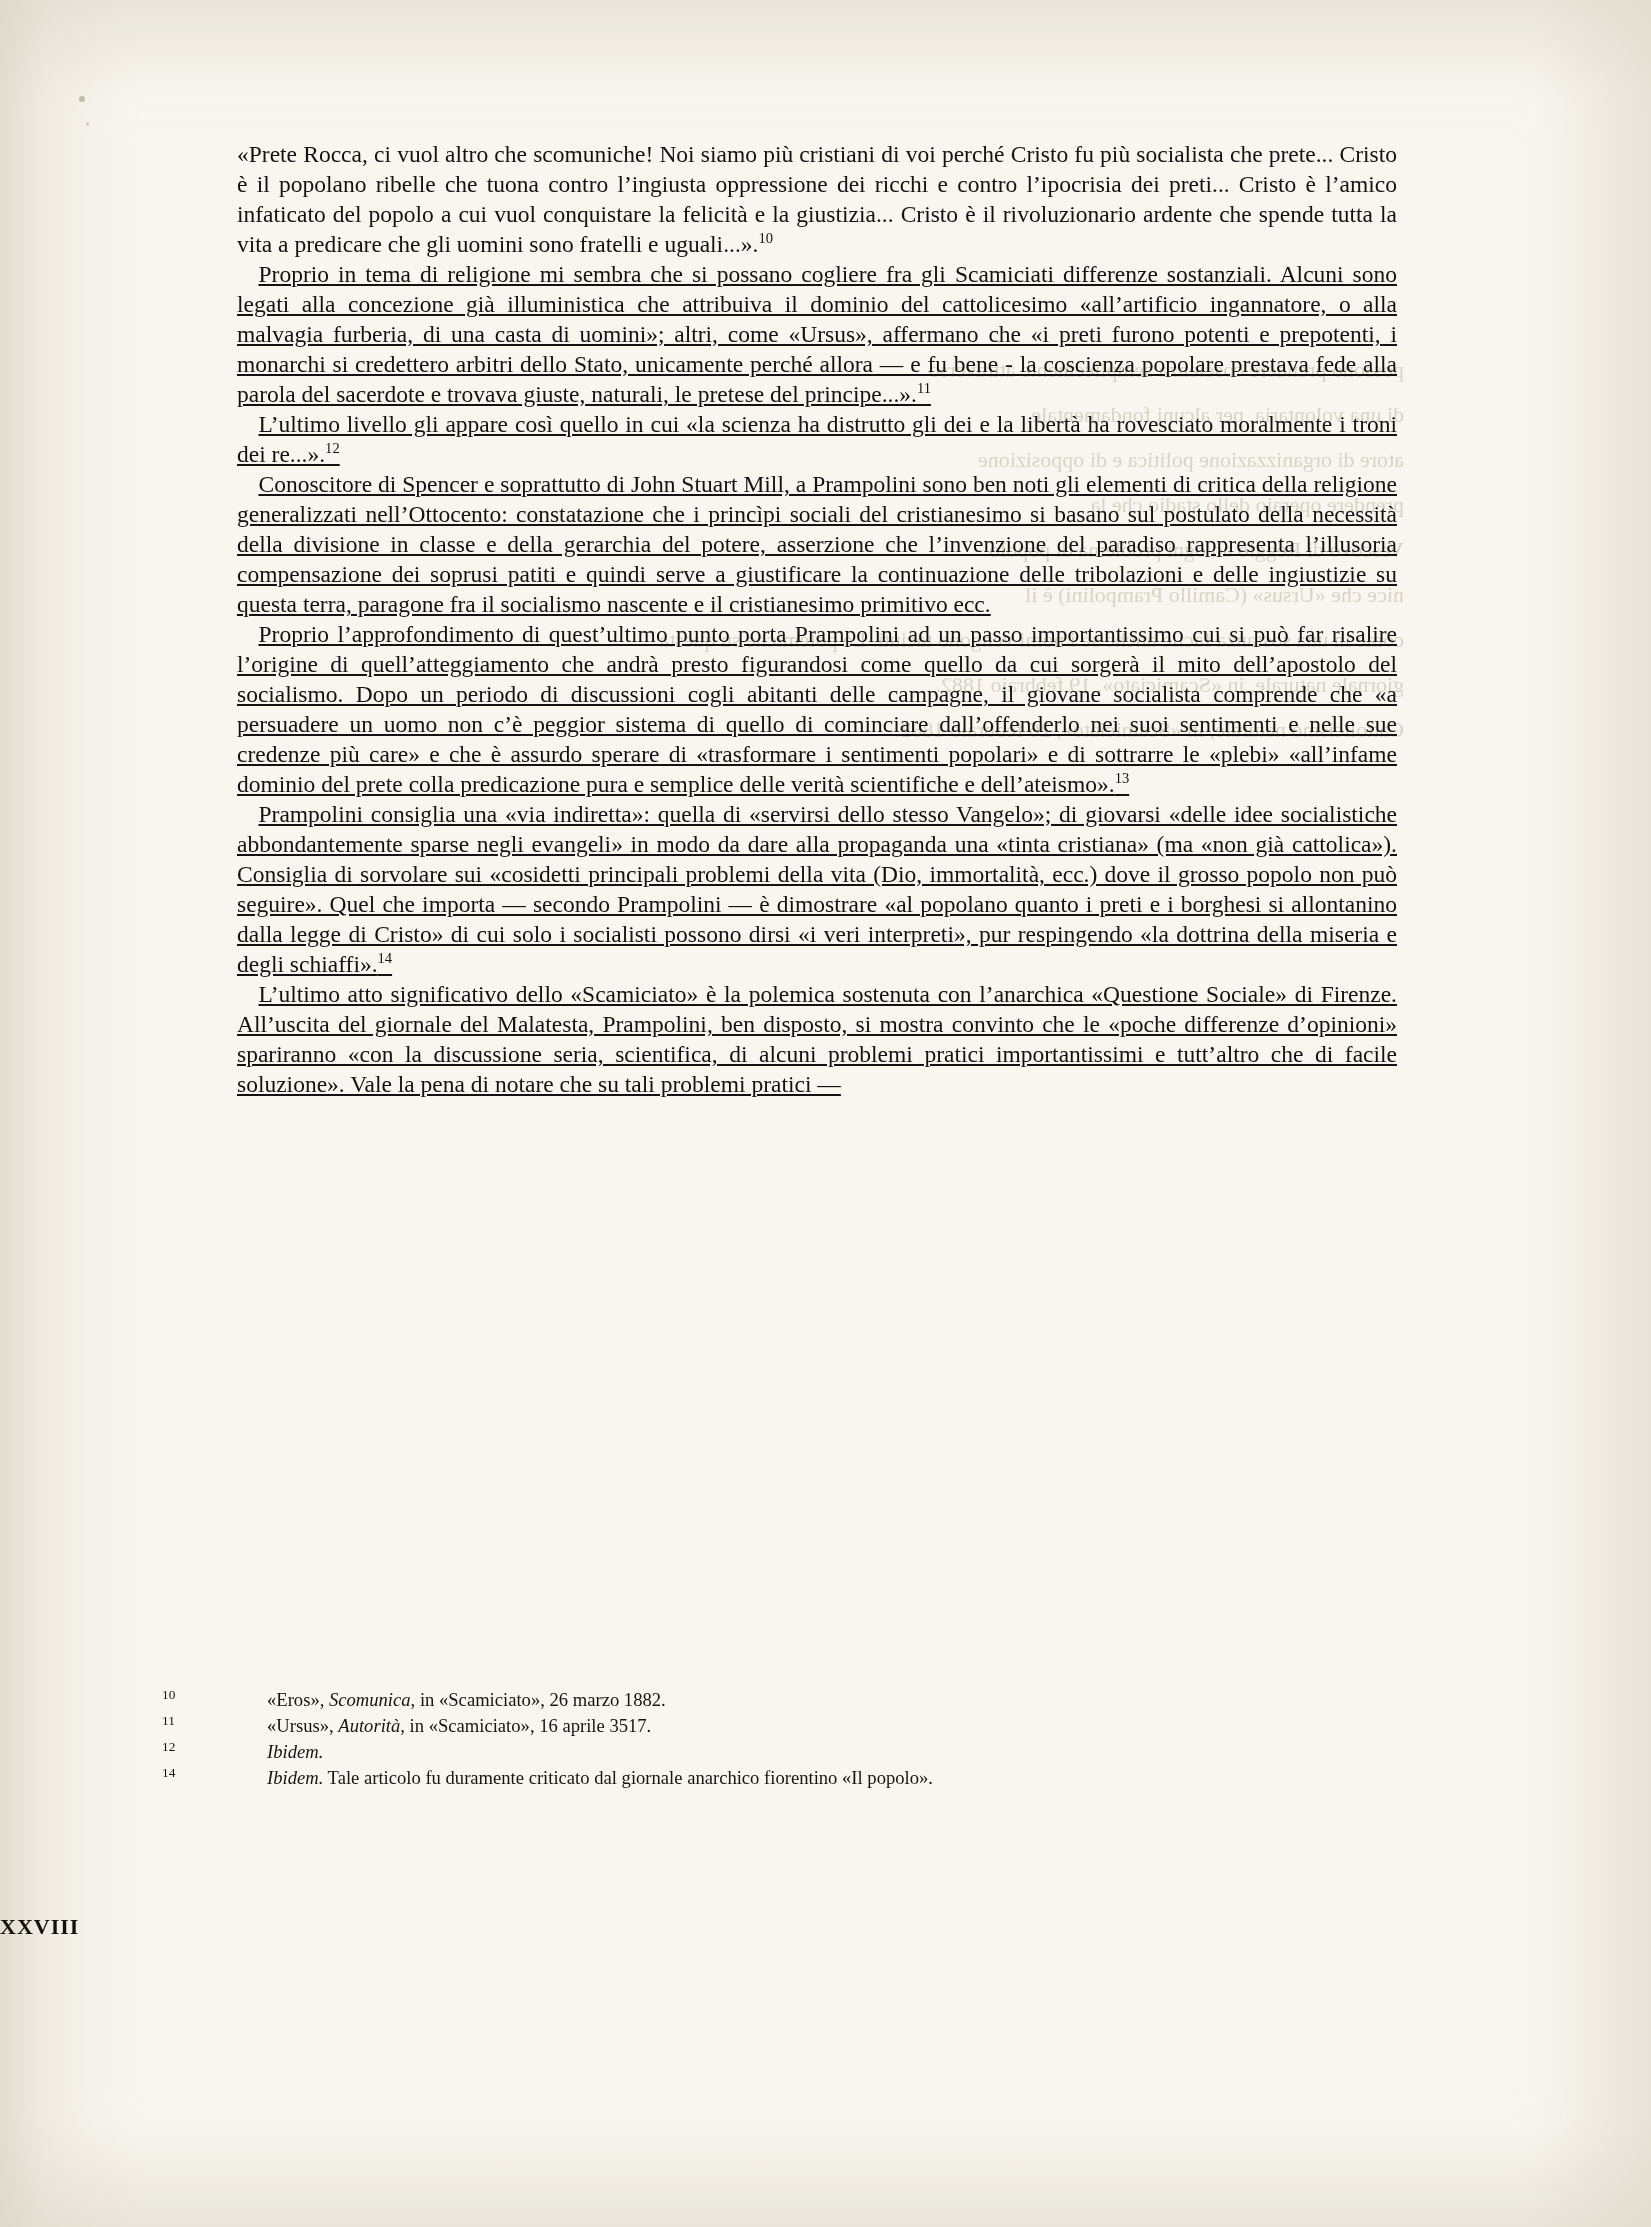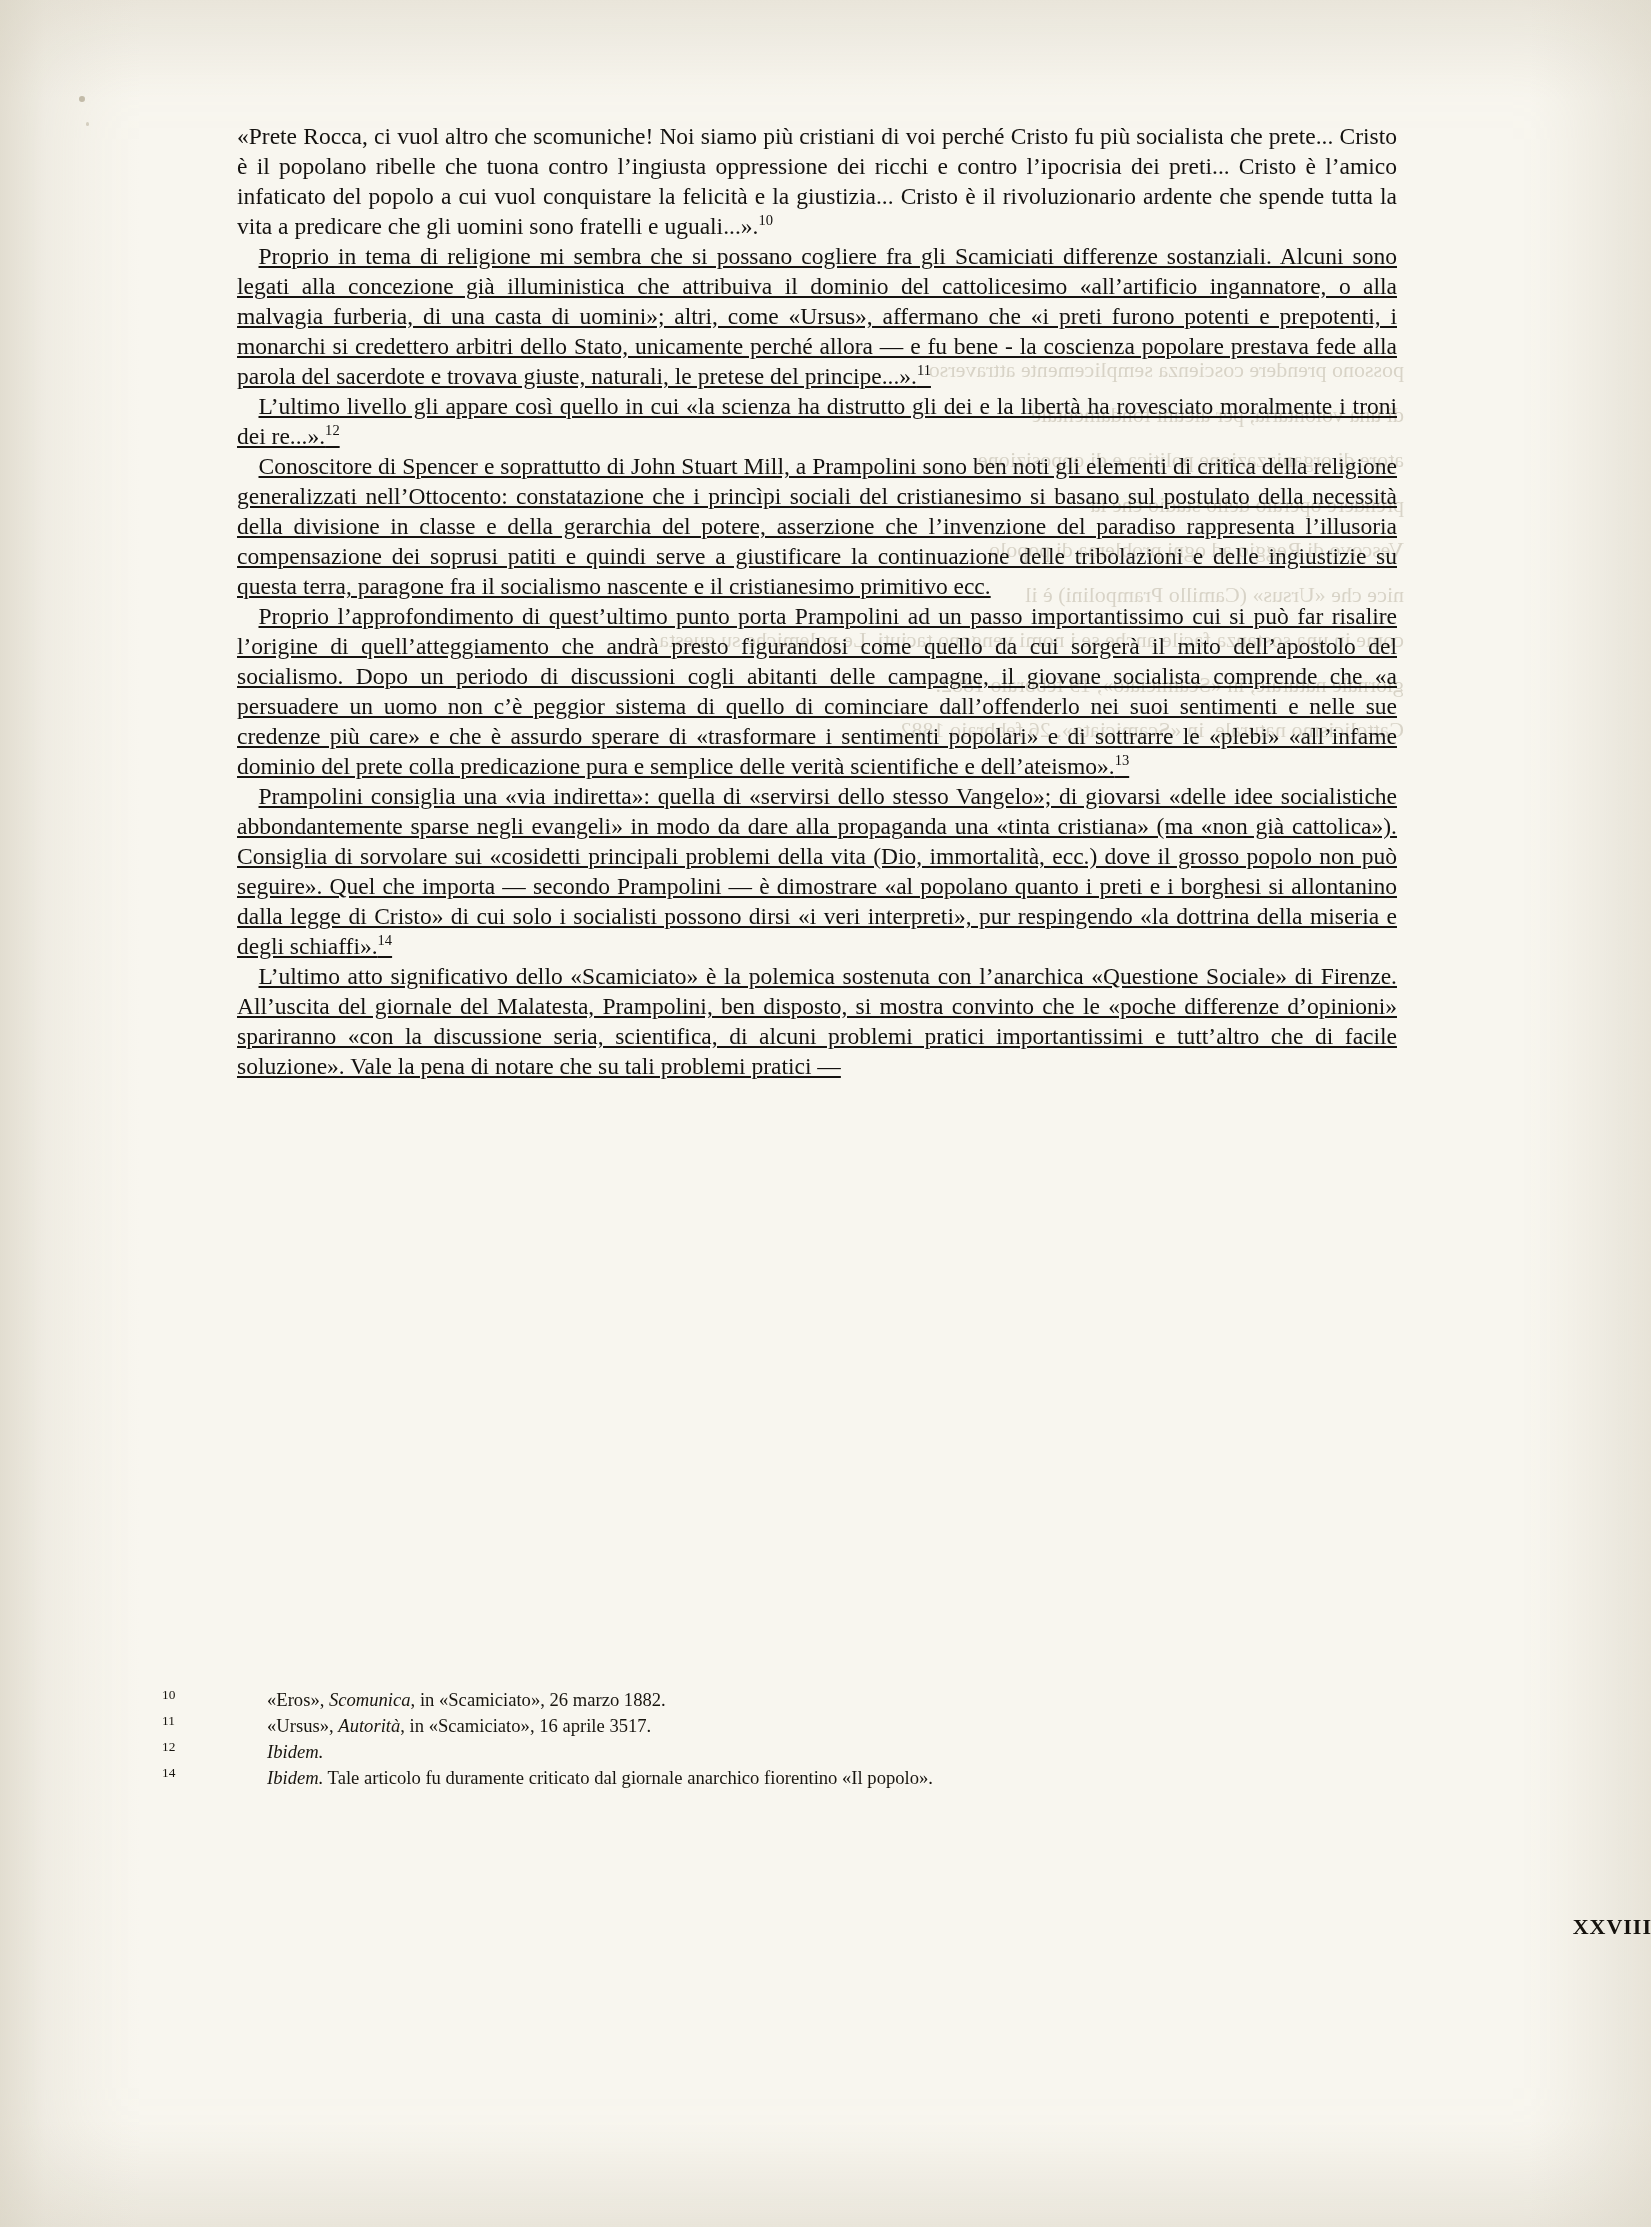--- a/index.html
+++ b/index.html
@@ -46,21 +46,21 @@
     text-align: justify;
     pointer-events: none;
     user-select: none;
     filter: blur(0.5px);
   }
   .show-through p { margin: 0 0 15px 0; }
 
   .content {
     position: absolute;
     left: 237px;
-    top: 121px;
+    top: 139px;
     width: 1160px;
   }
 
   .body-text {
     font-size: 23.5px;
     line-height: 30px;
     color: #141210;
     text-align: justify;
     text-justify: inter-word;
     -webkit-font-smoothing: antialiased;
@@ -103,21 +103,21 @@
     line-height: 0;
   }
   .footnotes .fn-num + .fn-body { margin-left: 5px; margin-top: 31px; }
   .footnotes i, .body-text i { font-style: italic; }
 
   .folio {
     position: absolute;
     left: 0;
     right: 0;
     top: 1914px;
-    text-align: right;
+    text-align: left;
     font-size: 22px;
     letter-spacing: 1px;
     color: #15120d;
     font-weight: 700;
   }
 
   
   .speck {
     position: absolute;
     background: #9b8f74;

